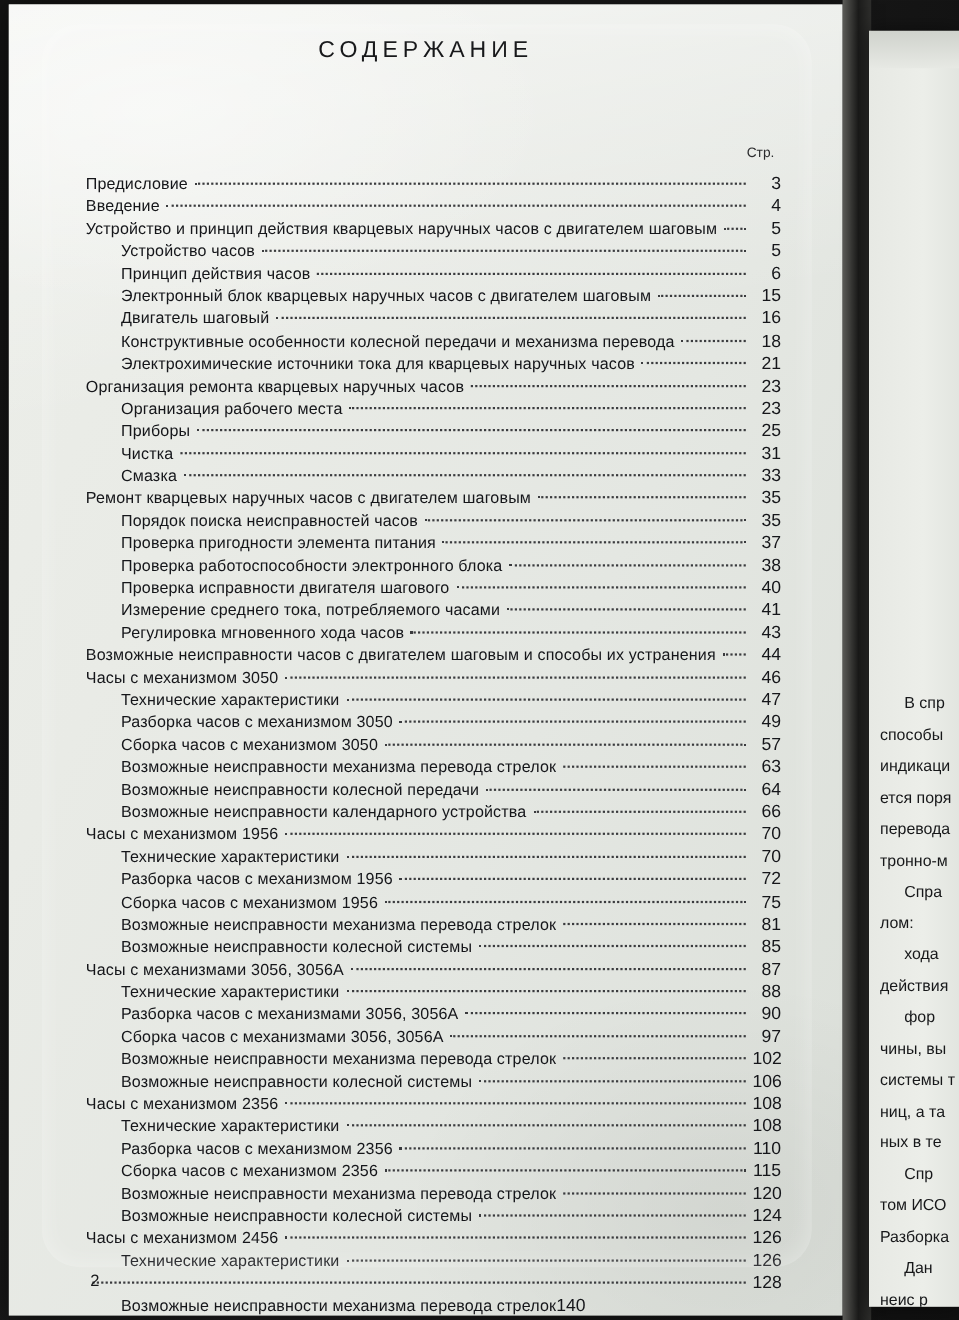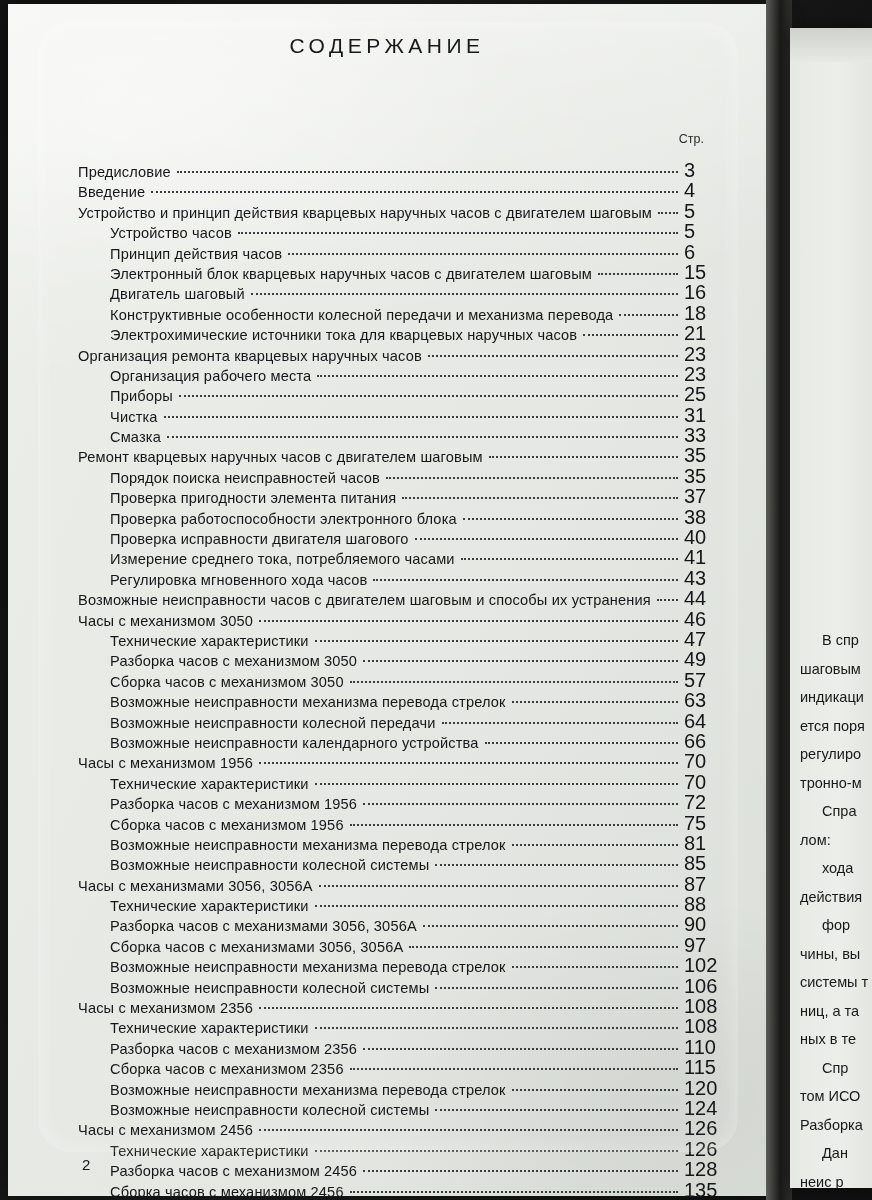--- a/index.html
+++ b/index.html
@@ -68,21 +68,21 @@
   .row .lbl{
     font-size:14.6px;color:#15161a;white-space:nowrap;letter-spacing:.15px;
   }
   .row .dots{
     flex:1 1 auto;margin:0 6px;
     border-bottom:2px dotted #3a3b3e;
     transform:translateY(-4px);
     min-width:10px;
   }
   .row .pg{
-    font-size:20px;color:#15161a;width:26px;text-align:left;flex:0 0 26px;
+    font-size:16px;color:#15161a;width:26px;text-align:right;flex:0 0 26px;
   }
   .lvl1 .lbl{padding-left:0;}
   .lvl2 .lbl{padding-left:32px;}
   .folio{
     position:absolute;left:74px;top:1152px;font-size:15px;color:#17181a;
   }
   
   .mottle{position:absolute;inset:0;pointer-events:none;
     background:
       radial-gradient(520px 260px at 18% 8%, rgba(255,255,255,.45), rgba(255,255,255,0) 70%),
@@ -341,48 +341,42 @@
           <span class="lbl">Часы с механизмом 2456</span>
           <span class="dots"></span>
           <span class="pg">126</span>
         </div>
         <div class="row lvl2">
           <span class="lbl">Технические характеристики</span>
           <span class="dots"></span>
           <span class="pg">126</span>
         </div>
         <div class="row lvl2">
-          <span class="lbl">Разборка часов с механизмом 2456</span>
           <span class="dots"></span>
           <span class="pg">128</span>
-        </div>
-        <div class="row lvl2">
-          <span class="lbl">Сборка часов с механизмом 2456</span>
-          <span class="dots"></span>
-          <span class="pg">135</span>
         </div>
         <div class="row lvl2">
           <span class="lbl">Возможные неисправности механизма перевода стрелок</span>
           <span class="pg">140</span>
         </div>
       </div>
 
     <div class="folio">2</div>
   </div>
 
   <div id="gutter"></div>
 
   <div id="rightpage">
     <div class="rp-top-edge"></div>
     <div class="rp-inner" id="rp-inner">
         <div class="rp-line ind">В спр</div>
-        <div class="rp-line">шаговым</div>
+        <div class="rp-line">способы</div>
         <div class="rp-line">индикаци</div>
         <div class="rp-line">ется поря</div>
-        <div class="rp-line">регулиро</div>
+        <div class="rp-line">перевода</div>
         <div class="rp-line">тронно-м</div>
         <div class="rp-line ind">Спра</div>
         <div class="rp-line">лом:</div>
         <div class="rp-line ind">хода</div>
         <div class="rp-line">действия</div>
         <div class="rp-line ind">фор</div>
         <div class="rp-line">чины, вы</div>
         <div class="rp-line">системы т</div>
         <div class="rp-line">ниц, а та</div>
         <div class="rp-line">ных в те</div>

